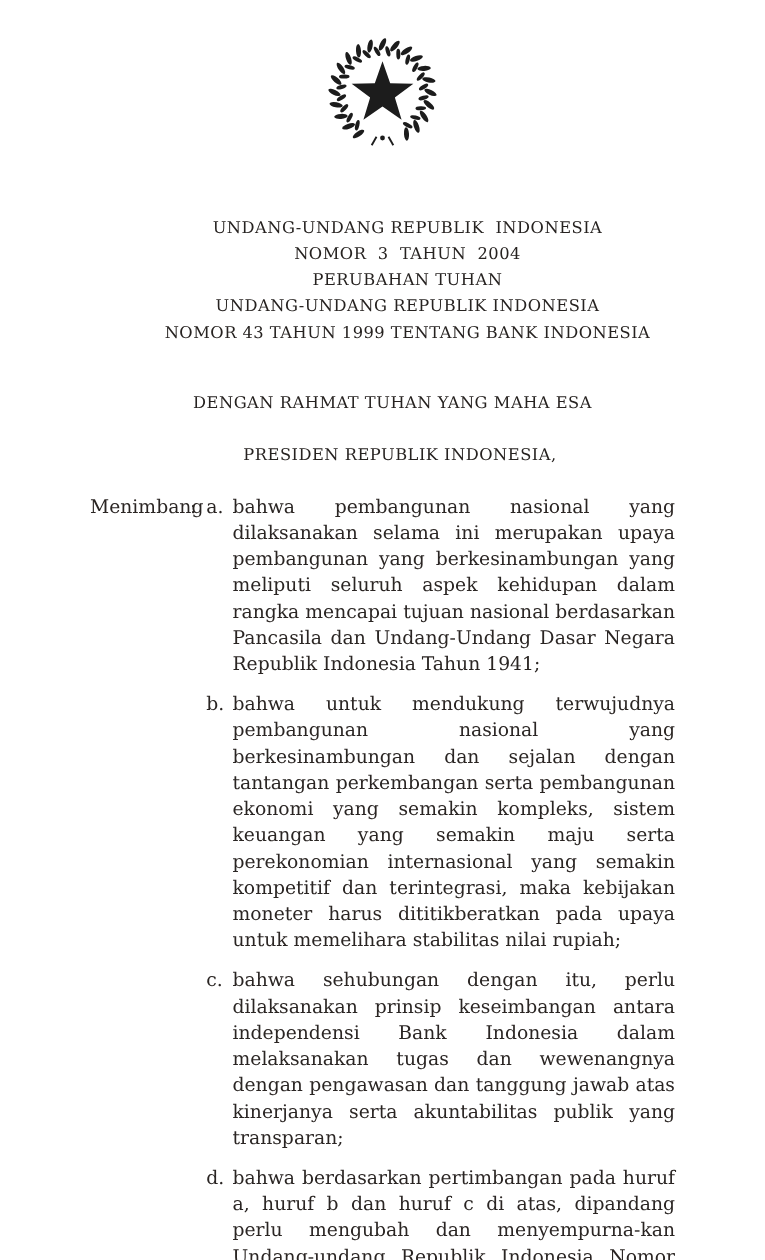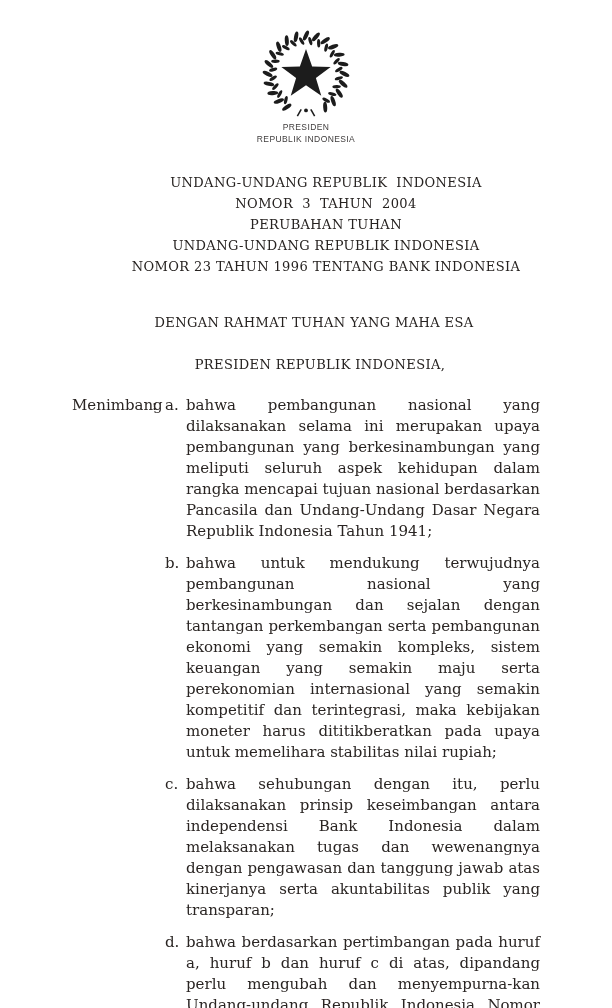--- a/index.html
+++ b/index.html
@@ -120,31 +120,27 @@
       <g stroke="#1c1c1c" stroke-width="1.6" fill="none">
         <path d="M45,89 l-4,7"></path>
         <path d="M55,89 l4,7"></path>
         <circle cx="50" cy="90" r="2" fill="#1c1c1c" stroke="none"></circle>
       </g>
 
       <polygon points="50,26 56.4,44.3 75.7,44.7 60.3,56.3 65.9,74.8 50,63.8 34.1,74.8 39.7,56.3 24.3,44.7 43.6,44.3" fill="#1c1c1c"></polygon>
     </svg>
   </div>
 
-  <div class="org-block">
-    <div>PRESIDEN</div>
-    <div>REPUBLIK INDONESIA</div>
-  </div>
 
   <div class="title-block">
     <div class="title-line">UNDANG-UNDANG REPUBLIK  INDONESIA</div>
     <div class="title-line">NOMOR  3  TAHUN  2004</div>
     <div class="title-line">PERUBAHAN TUHAN</div>
     <div class="title-line">UNDANG-UNDANG REPUBLIK INDONESIA</div>
-    <div class="title-line">NOMOR 23 TAHUN 1996 TENTANG BANK INDONESIA</div>
+    <div class="title-line">NOMOR 43 TAHUN 1999 TENTANG BANK INDONESIA</div>
   </div>
 
   <div class="invocation">DENGAN RAHMAT TUHAN YANG MAHA ESA</div>
   <div class="authority">PRESIDEN REPUBLIK INDONESIA,</div>
 
   <div class="considerations">
     <div class="c-label">Menimbang</div>
     <div class="c-colon">:</div>
     <div class="c-items">
 

